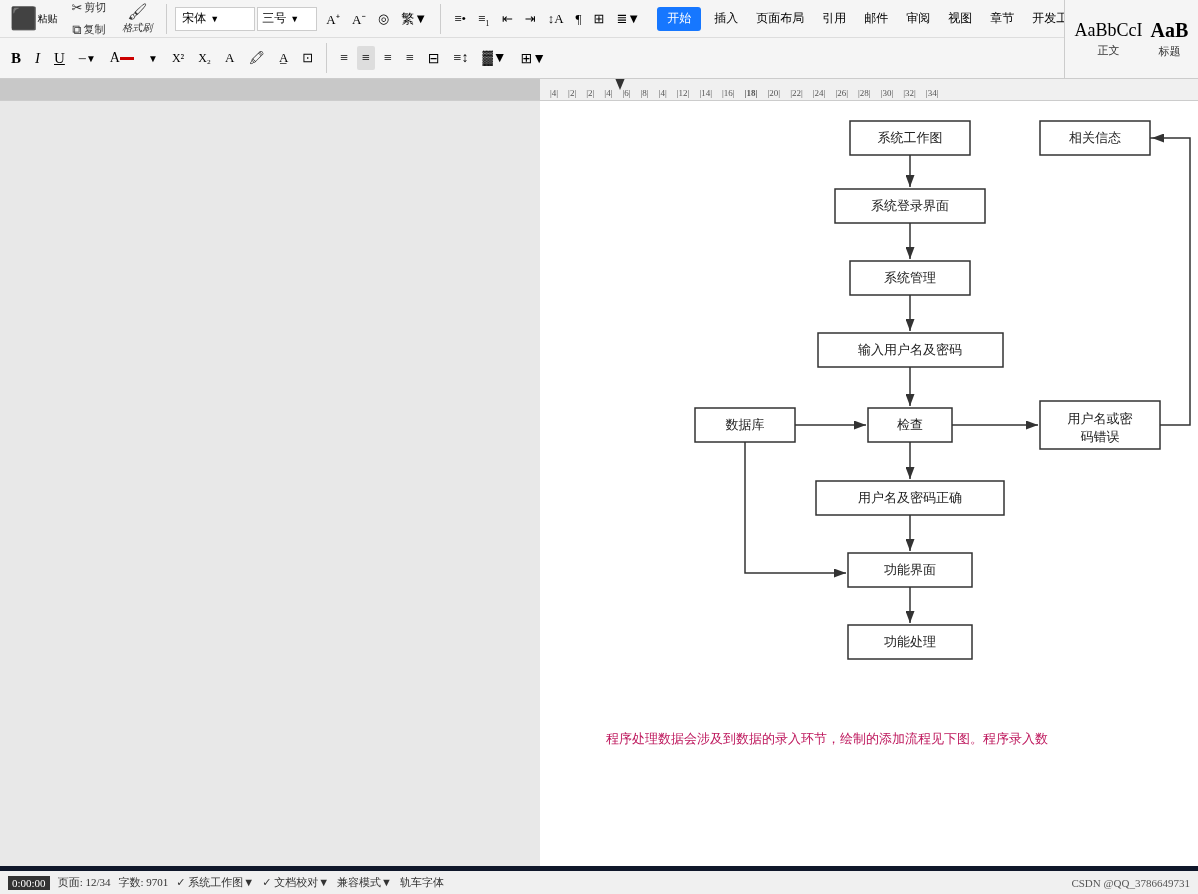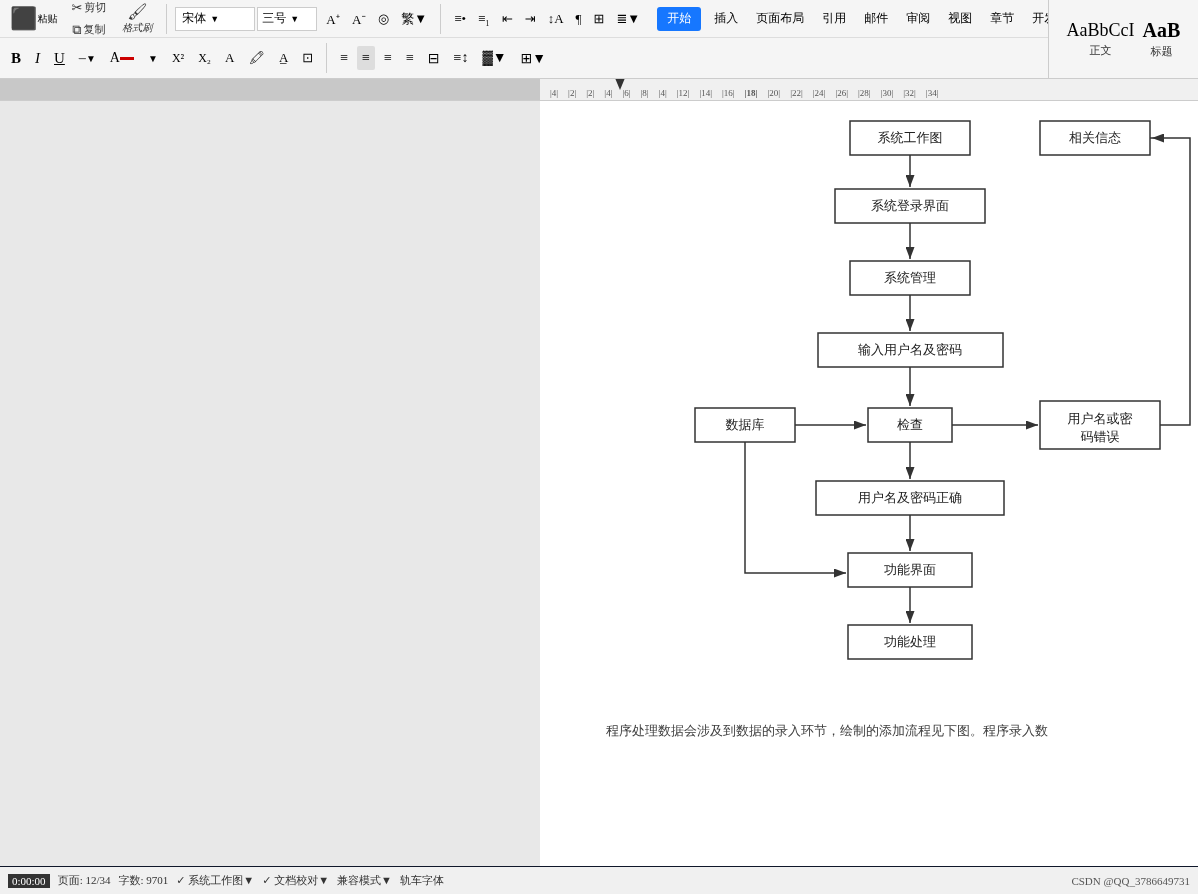--- a/index.html
+++ b/index.html
@@ -106,21 +106,21 @@
       cursor: pointer;
       height: 24px;
       display: flex;
       align-items: center;
     }
 
     .style-panel {
       position: absolute;
       right: 0;
       top: 0;
-      width: 150px;
+      width: 134px;
       height: 78px;
       background: #f5f5f5;
       border-left: 1px solid #ccc;
       display: flex;
       align-items: center;
       justify-content: center;
       gap: 8px;
       padding: 4px;
     }
 
@@ -181,34 +181,34 @@
     .figure-caption {
       text-align: center;
       font-size: 13px;
       margin-top: 8px;
       color: #333;
     }
 
     .body-text {
       font-size: 13px;
       line-height: 1.8;
-      color: #404040;
-      margin-top: 12px;
+      color: #be185d;
+      margin-top: 20px;
       text-indent: 2em;
     }
 
     
     .status-bar {
       position: fixed;
       bottom: 0;
       left: 0;
       right: 0;
       height: 28px;
       background: #f0f0f0;
-      border-top: 1px solid #0f172a;
+      border-top: 5px solid #0f172a;
       display: flex;
       align-items: center;
       padding: 0 8px;
       font-size: 11px;
       color: #333;
       gap: 8px;
     }
 
     .status-right {
       margin-left: auto;

